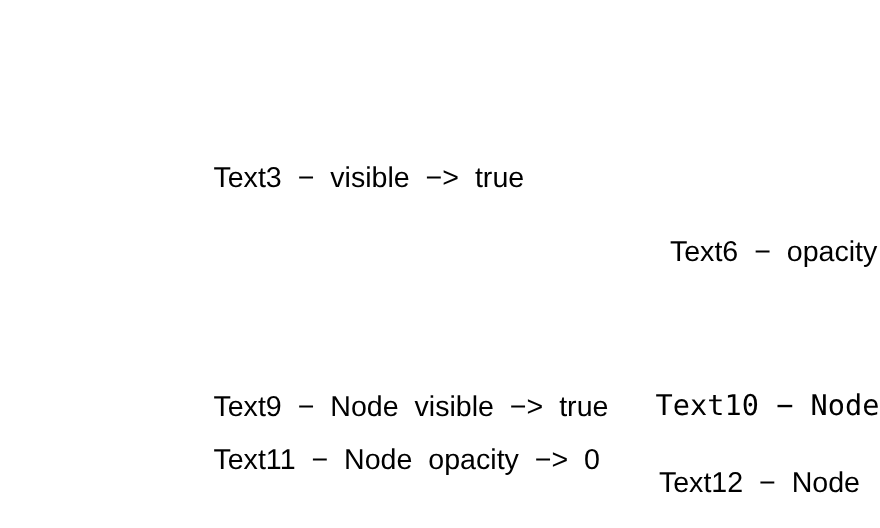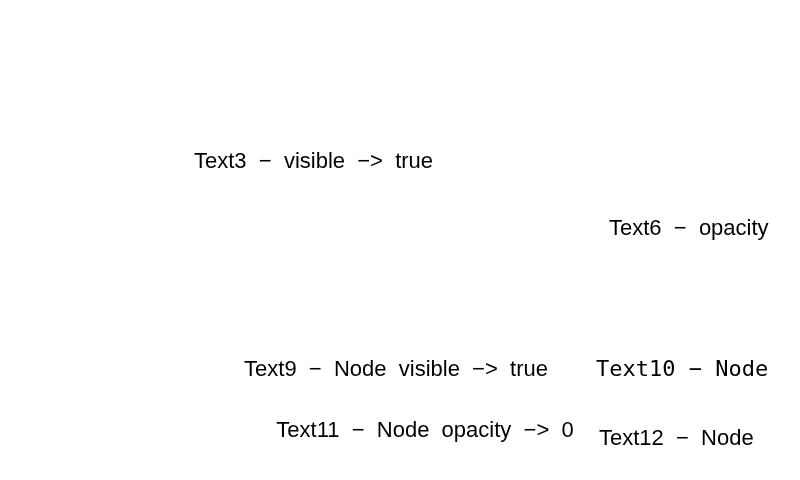--- a/index.html
+++ b/index.html
@@ -8,44 +8,43 @@
     }
     body {
       width: 800px;
       height: 480px;
       overflow: hidden;
       position: relative;
       background: #ffffff;
     }
     .txt {
       position: absolute;
-      font-size: 22px;
+      font-size: 26px;
       line-height: 30px;
       color: #000000;
       white-space: pre;
       letter-spacing: 0;
-      text-align: center;
     }
     .t-sans {
       font-family: "Liberation Sans", sans-serif;
     }
     .t-mono {
       font-family: "DejaVu Sans Mono", monospace;
     }
     .clip-left {
       overflow: hidden;
       width: 404px;
       height: 34px;
     }
     
     #text3  { left: 194px; top: 146px; }
     #text6  { left: 609px; top: 213px; }
     #text9  { left: 194px; top: 354px; }
     #text10 { left: 596px; top: 354px; }
-    #text11 { left: 194px; top: 415px; margin-left: 29px; }
+    #text11 { left: 194px; top: 402px; }
     #text12 { left: 599px; top: 423px; }
   </style>
 </head>
 <body>
 
 <div id="text3" class="txt t-sans">Text3  −  visible  −&gt;  true</div>
 
 <div id="text6" class="txt t-sans">Text6  −  opacity</div>
 
 <div id="text9" class="txt t-sans clip-left">Text9  −  Node  visible  −&gt;  true</div>

